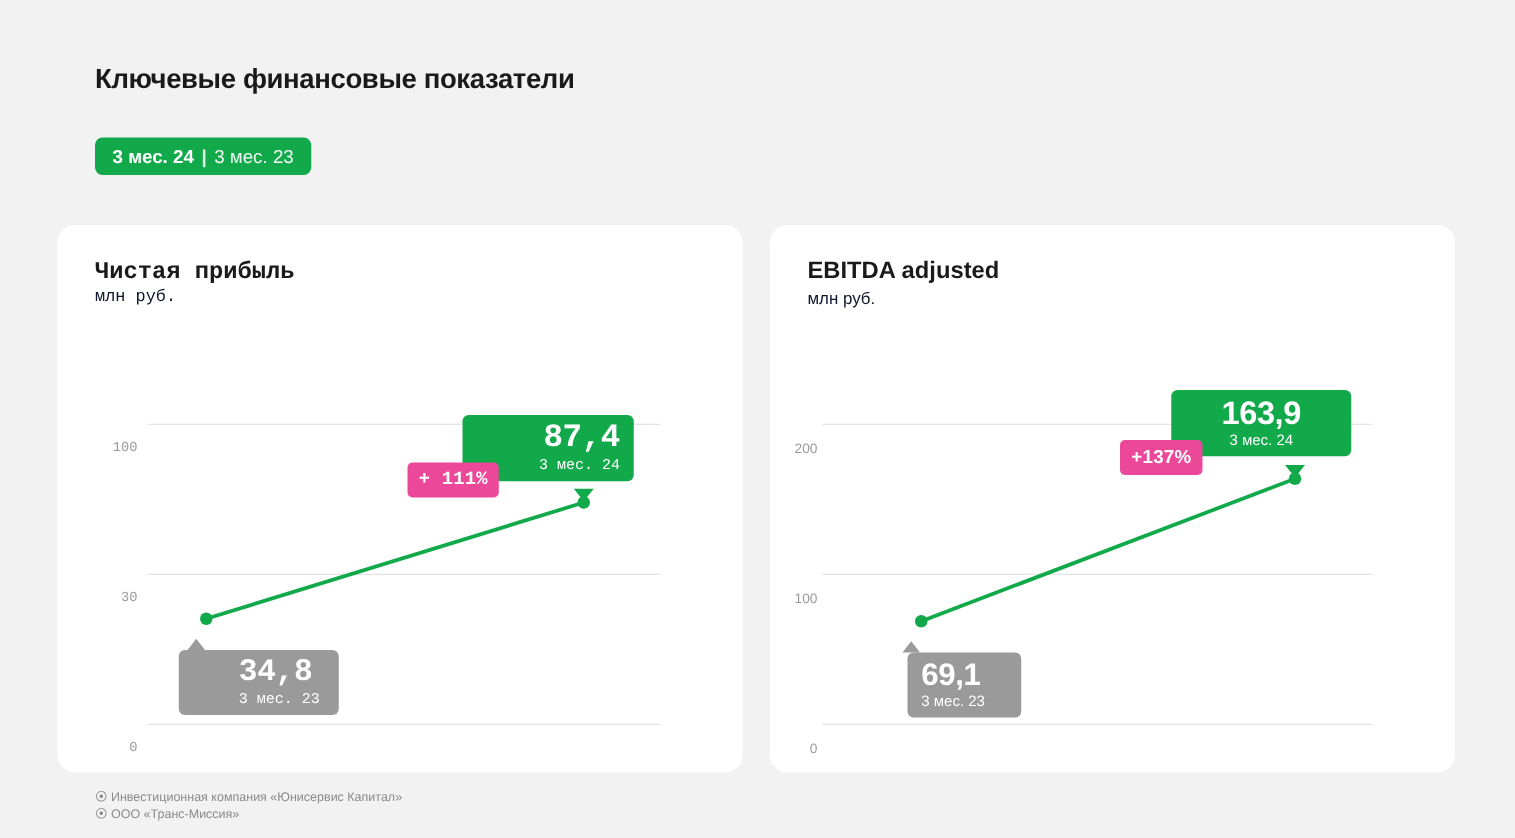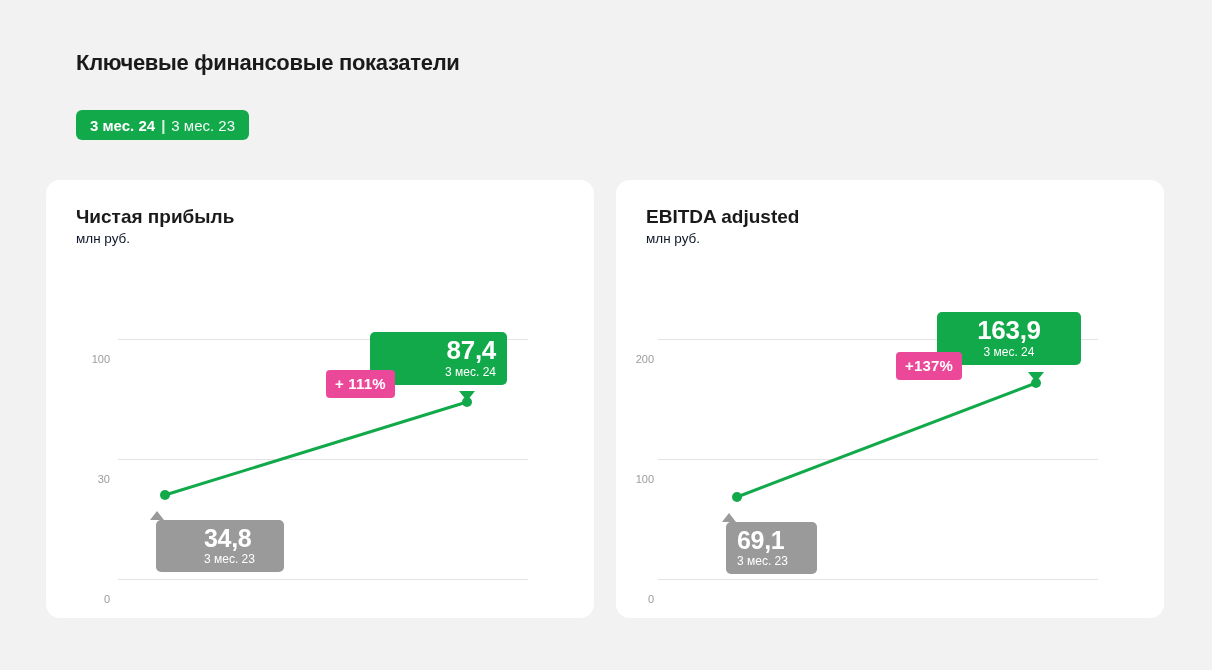--- a/index.html
+++ b/index.html
@@ -52,21 +52,21 @@
     opacity: 0.95;
   }
   .card {
     position: absolute;
     top: 180px;
     width: 548px;
     height: 438px;
     background: #ffffff;
     border-radius: 14px;
   }
-  .card.left { left: 46px; }
+  .card.left { left: 46px; font-family: Liberation Mono, monospace; }
   .card.right { left: 616px; }
 
   .card-title {
     position: absolute;
     left: 30px;
     top: 26px;
     font-size: 19px;
     font-weight: bold;
     color: #1a1a1a;
   }
@@ -188,21 +188,21 @@
       <div class="ytick" style="left:30px; top:273px;">30</div>
       <div class="ytick" style="left:30px; top:153px;">100</div>
 
       <svg class="series" viewBox="0 0 548 438">
         <line x1="119" y1="315" x2="421" y2="222" stroke="#12a94b" stroke-width="3" stroke-linecap="round"></line>
         <circle cx="119" cy="315" r="5" fill="#12a94b"></circle>
         <circle cx="421" cy="222" r="5" fill="#12a94b"></circle>
       </svg>
 
       <div class="tail tail-gray-up" style="left:104px; top:331px;"></div>
-      <div class="label-box label-gray" style="left:110px; top:340px; width:69px;padding-left:48px;">
+      <div class="label-box label-gray" style="left:97px; top:340px; width:69px;padding-left:48px;">
         <span class="big small">34,8</span>
         <span class="sub">3 мес. 23</span>
       </div>
 
       <div class="label-box label-green" style="left:324px; top:152px; width:115px; text-align:right;">
         <span class="big">87,4</span>
         <span class="sub">3 мес. 24</span>
       </div>
       <div class="tail tail-green-down" style="left:413px; top:211px;"></div>
 
@@ -239,14 +239,18 @@
       <div class="label-box label-green" style="left:321px; top:132px; width:122px; text-align:center;">
         <span class="big">163,9</span>
         <span class="sub">3 мес. 24</span>
       </div>
       <div class="tail tail-green-down" style="left:412px; top:192px;"></div>
 
       <div class="growth-badge" style="left:280px; top:172px;">+137%</div>
     </div>
   </div>
 
+  <div class="footnotes">
+    <div>⦿ Инвестиционная компания «Юнисервис Капитал»</div>
+    <div>⦿ ООО «Транс-Миссия»</div>
+  </div>
 
 </div>
 
 </body></html>

